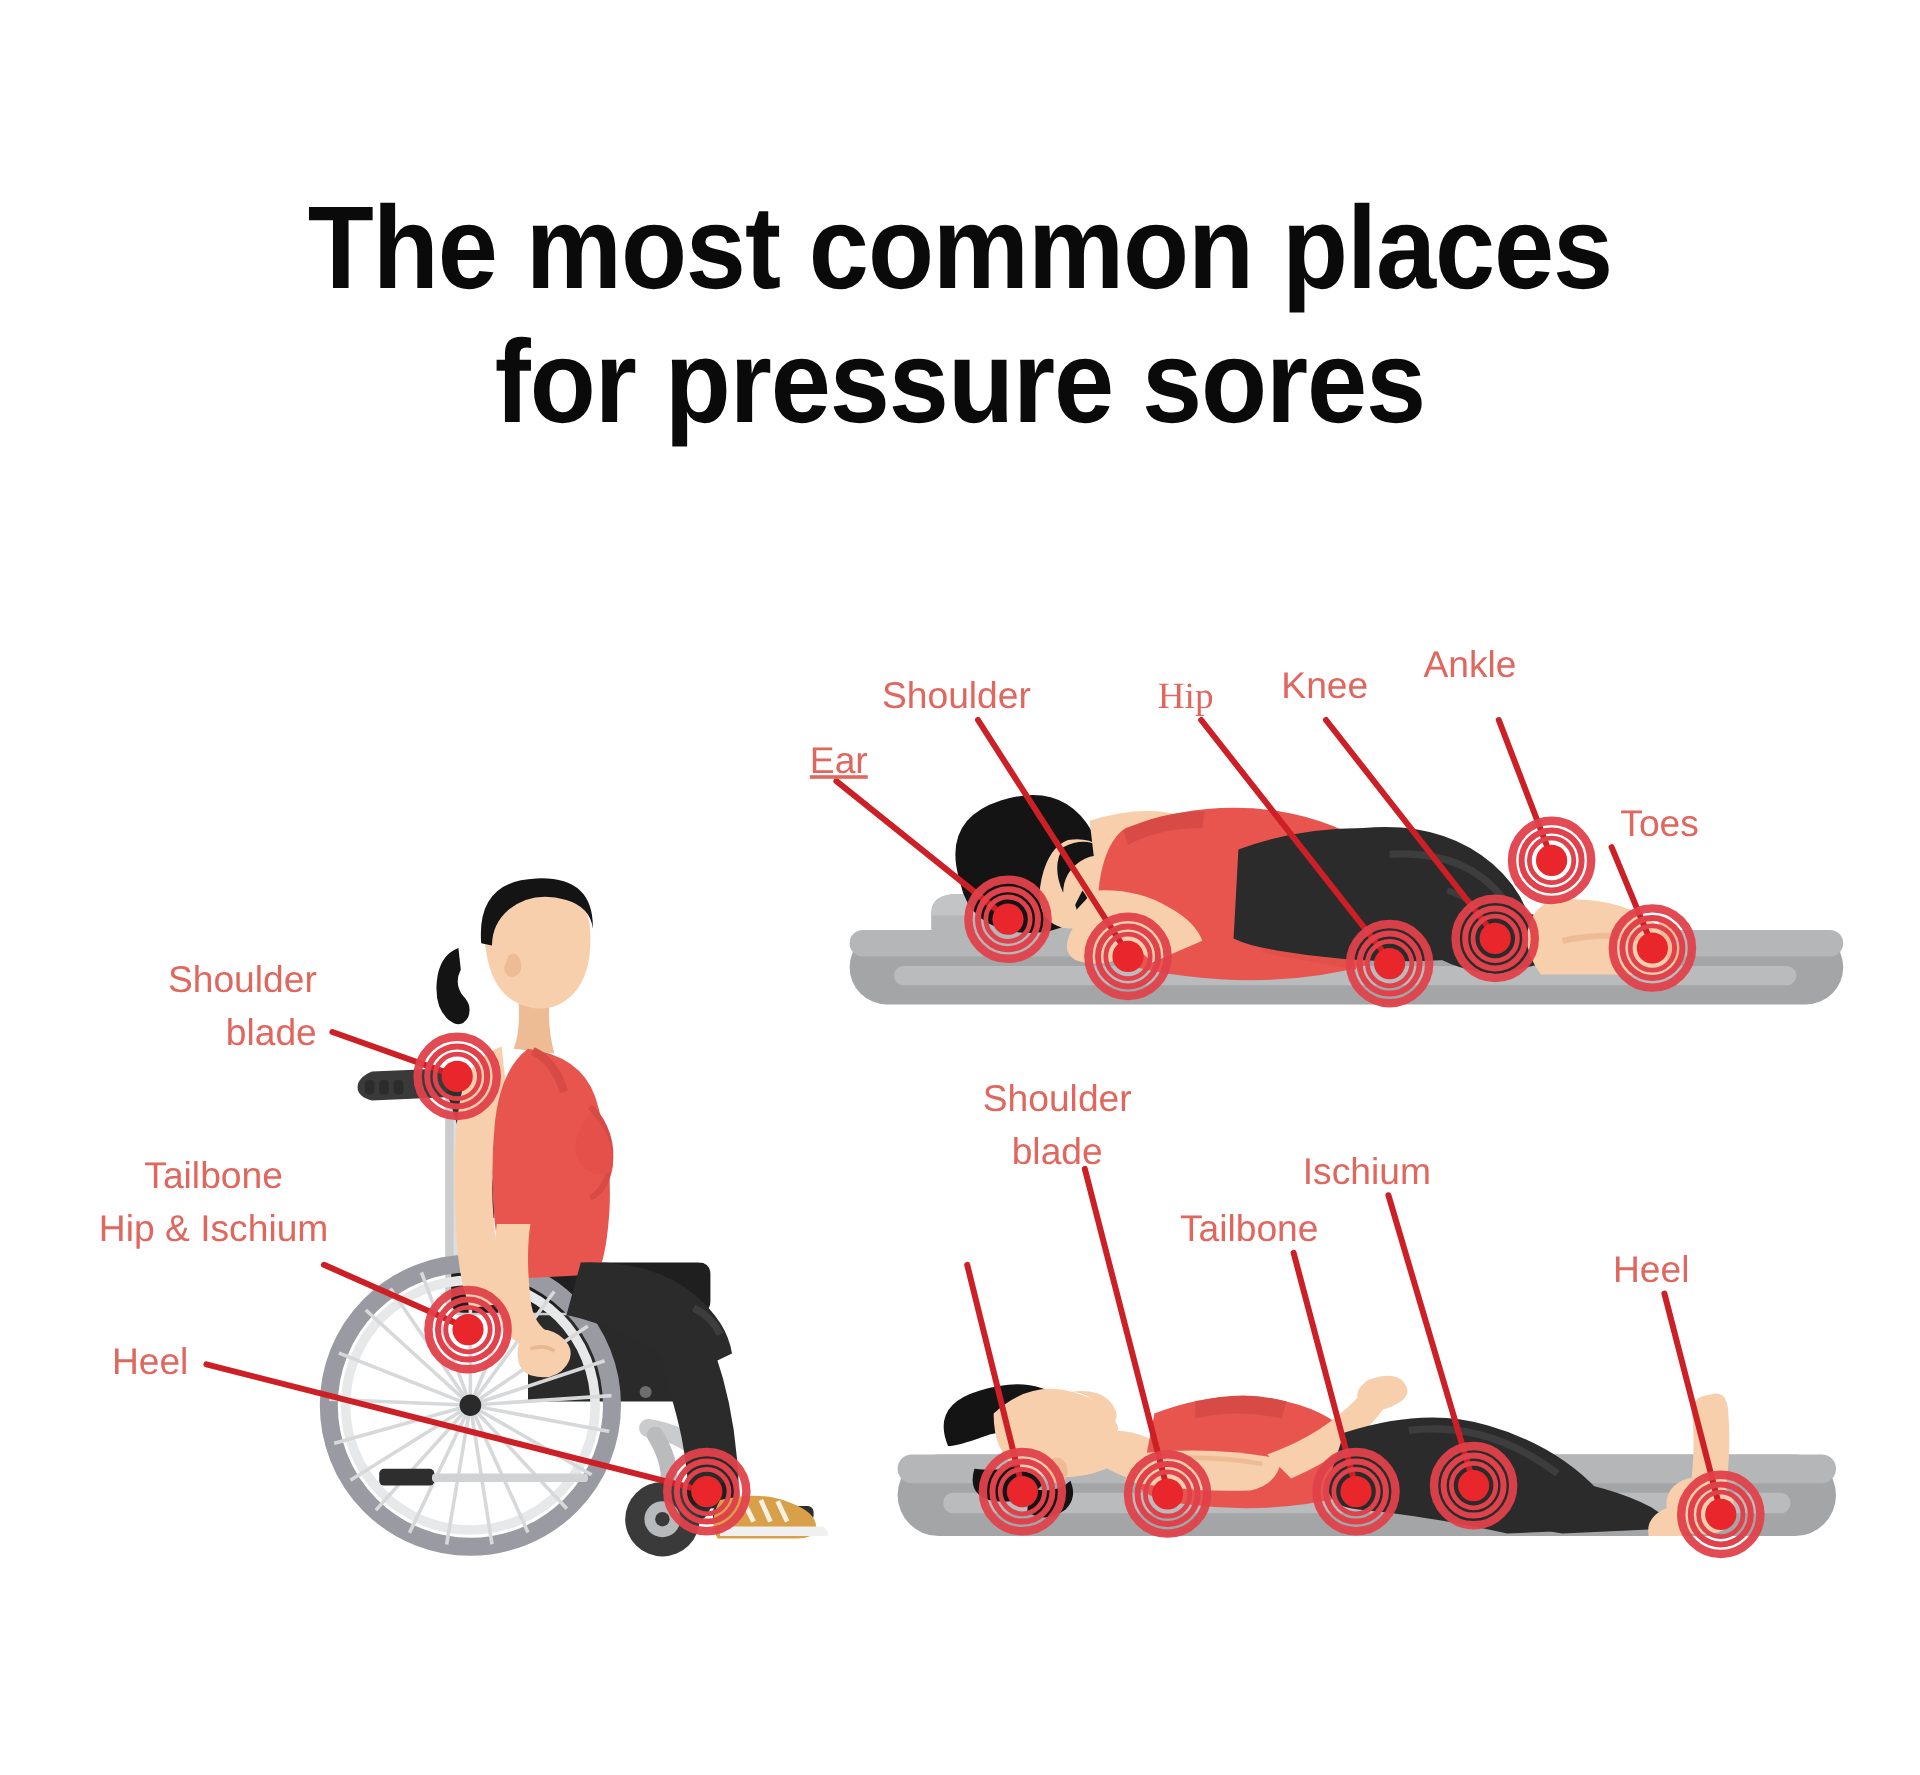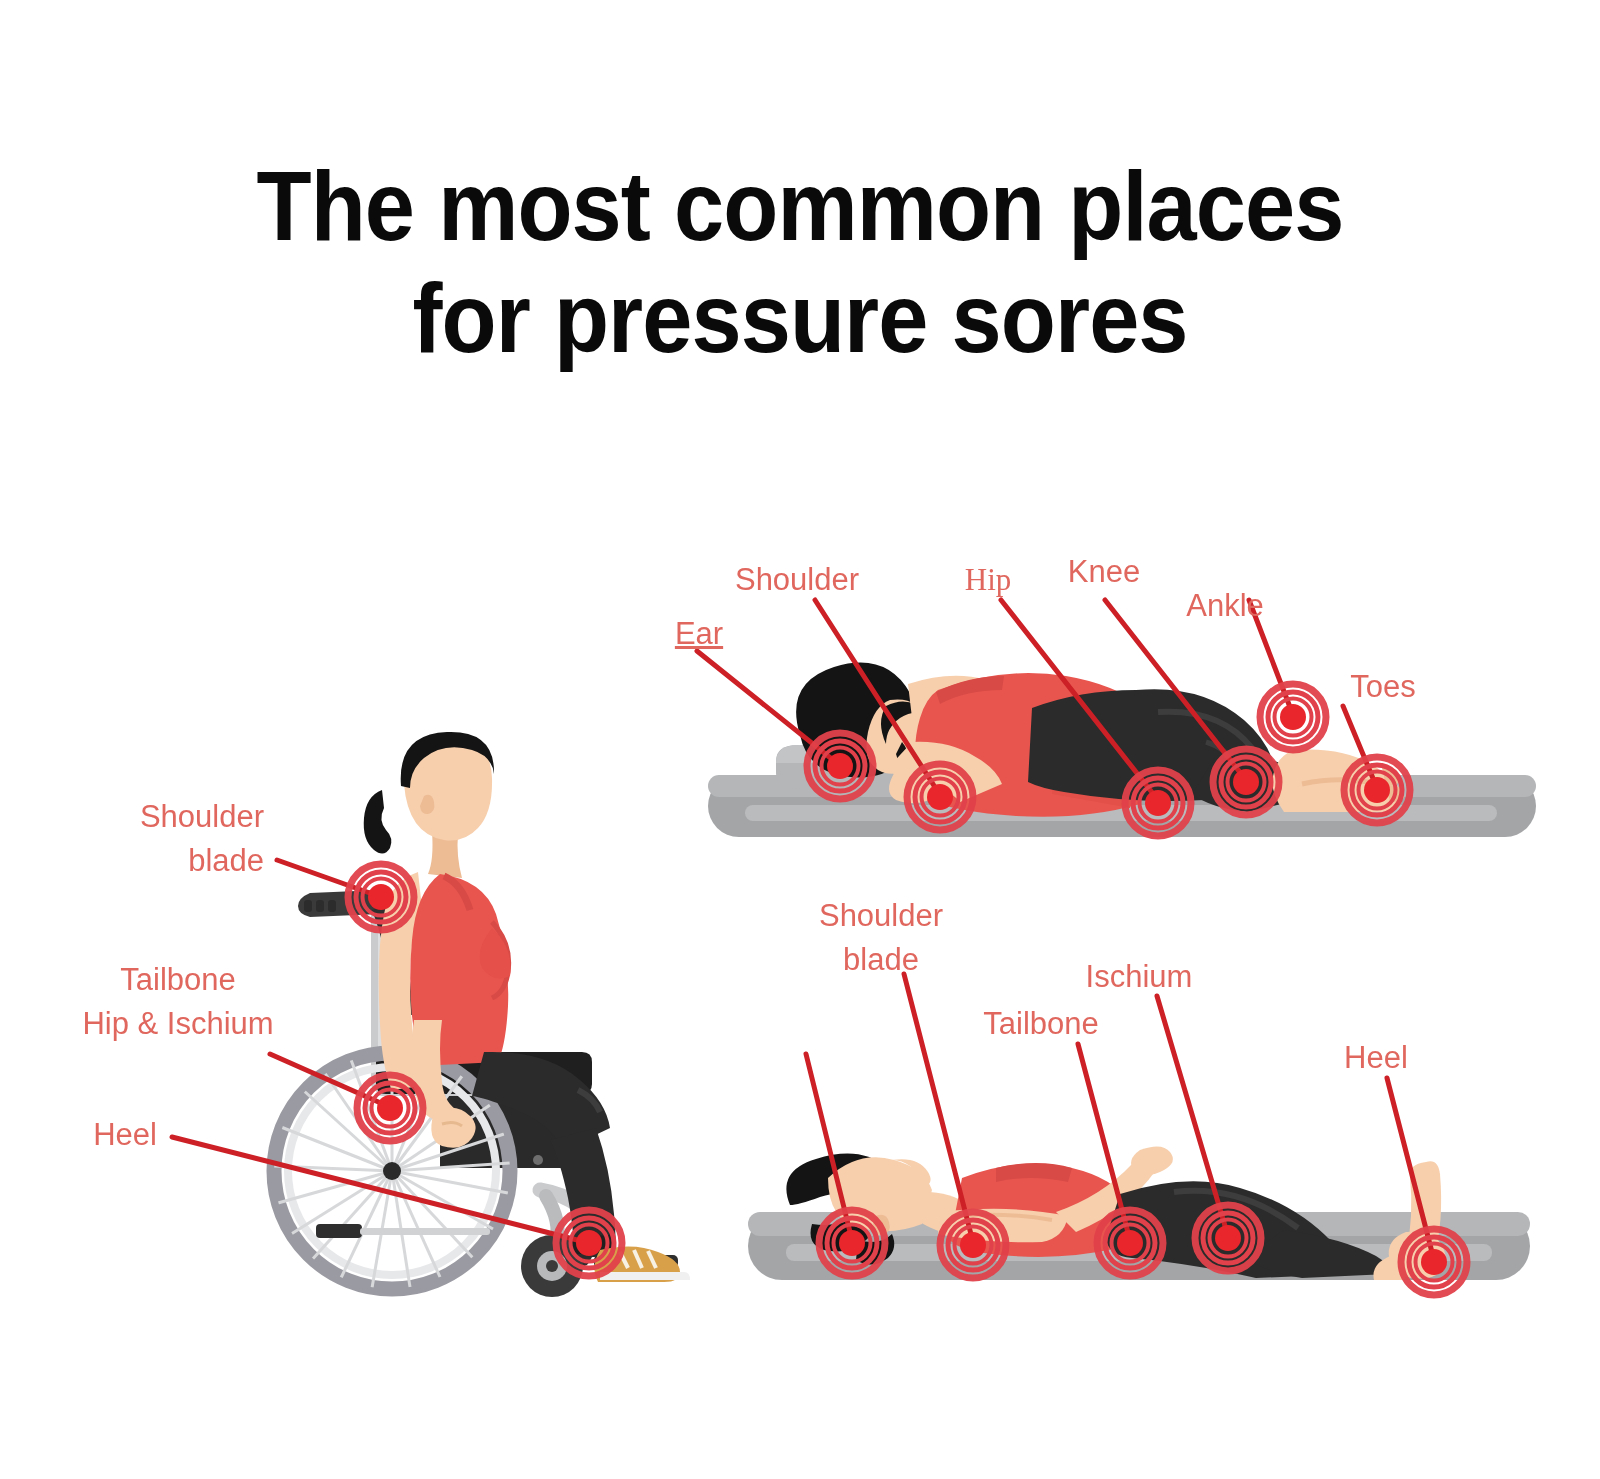--- a/index.html
+++ b/index.html
@@ -382,21 +382,21 @@
   <div class="lbl r" style="left:264px;top:795px;">Shoulder
 blade</div>
   <div class="lbl c" style="left:178px;top:958px;">Tailbone
 Hip &amp; Ischium</div>
   <div class="lbl r" style="left:157px;top:1113px;">Heel</div>
 
   <div class="lbl c" style="left:699px;top:612px;text-decoration:underline;">Ear</div>
   <div class="lbl c" style="left:797px;top:558px;">Shoulder</div>
   <div class="lbl c" style="left:988px;top:558px;font-family:Liberation Serif, serif;">Hip</div>
   <div class="lbl c" style="left:1104px;top:550px;">Knee</div>
-  <div class="lbl c" style="left:1225px;top:584px;">Ankle</div>
+  <div class="lbl c" style="left:1225px;top:532px;">Ankle</div>
   <div class="lbl c" style="left:1345px;top:665px;margin-left:38px;">Toes</div>
 
   <div class="lbl c" style="left:881px;top:894px;">Shoulder
 blade</div>
   <div class="lbl c" style="left:1041px;top:1002px;">Tailbone</div>
   <div class="lbl c" style="left:1139px;top:955px;text-align:center;">Ischium</div>
   <div class="lbl c" style="left:1376px;top:1036px;">Heel</div>
 
 </div>
 

